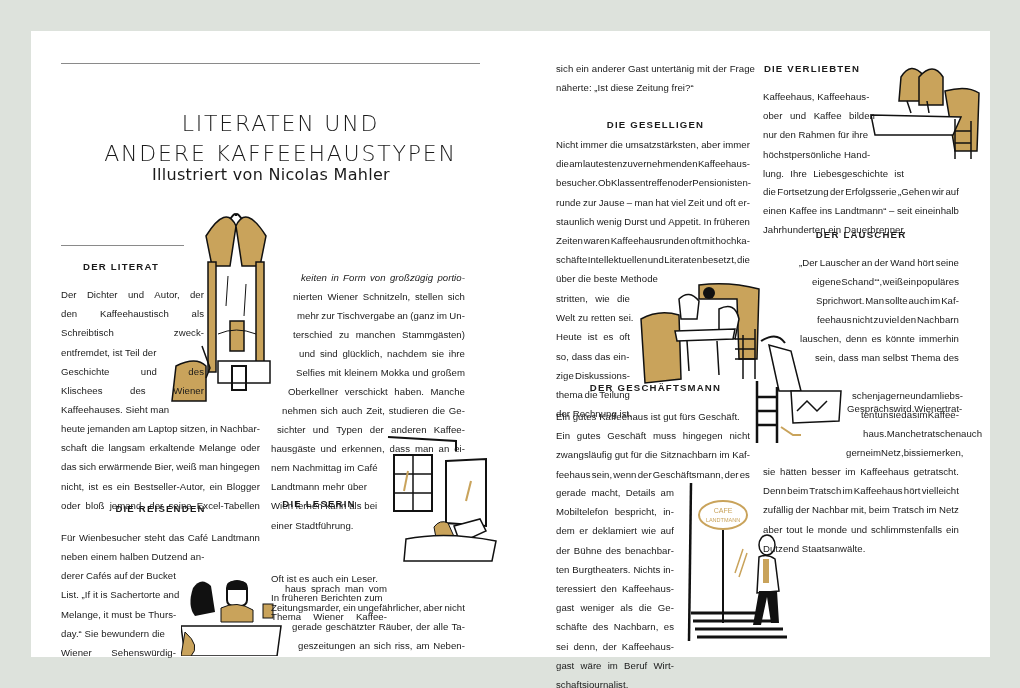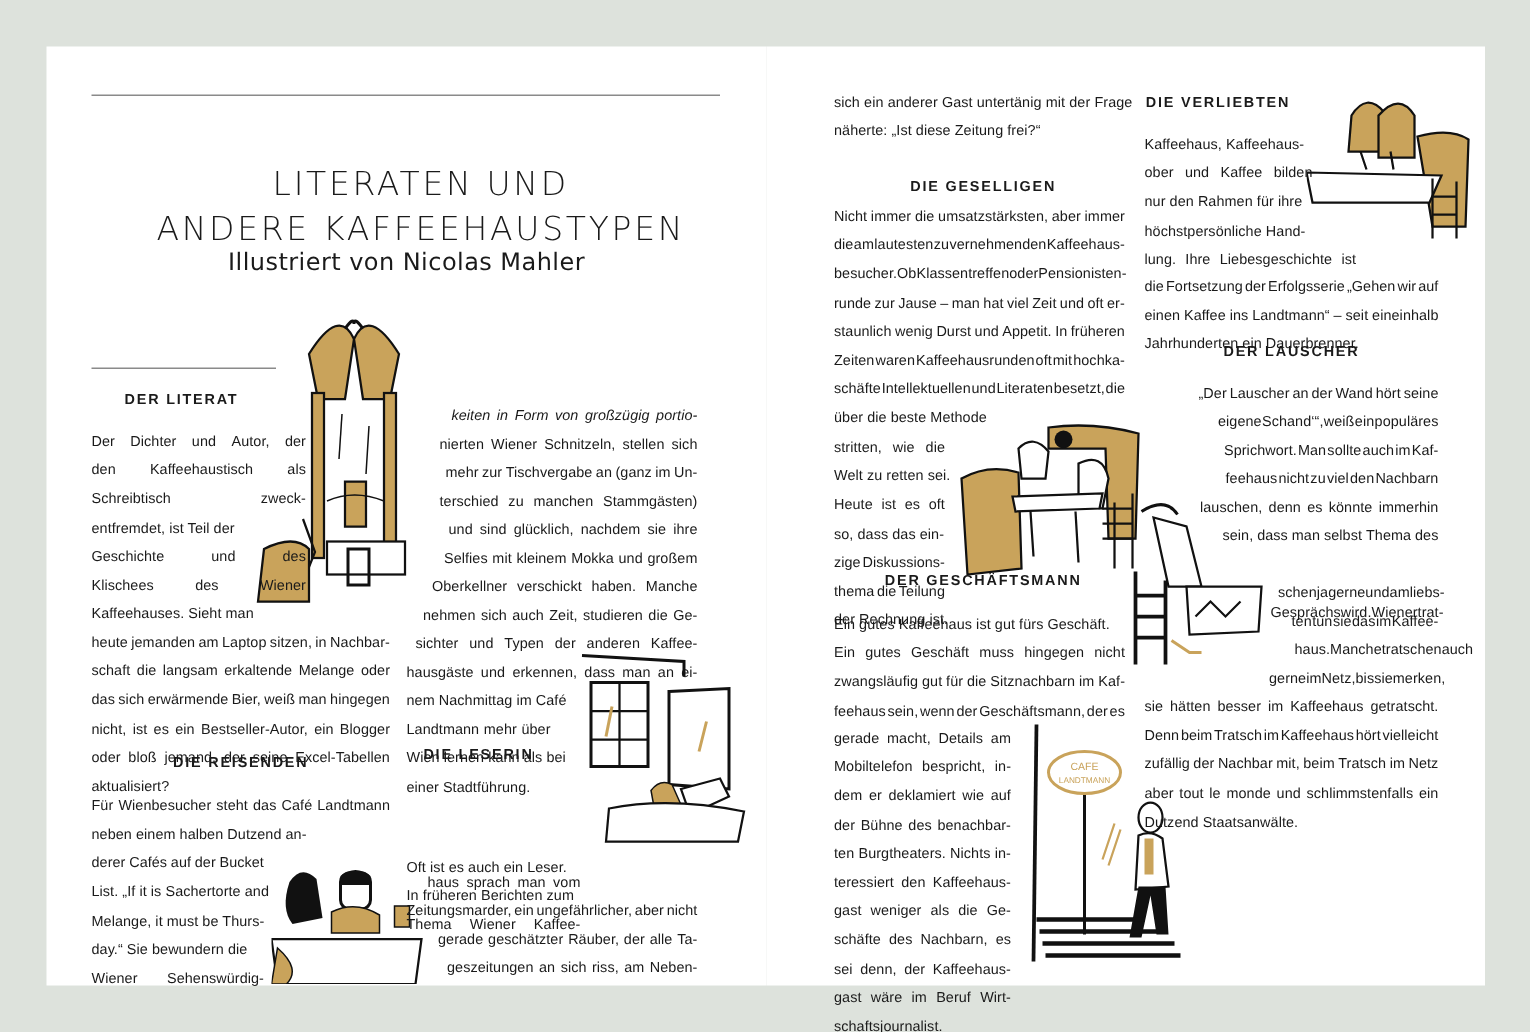--- a/index.html
+++ b/index.html
@@ -115,21 +115,20 @@
         <span>Blogger</span>
       </span>
     <span class="jl">
         <span>oder</span>
         <span>bloß</span>
         <span>jemand,</span>
         <span>der</span>
         <span>seine</span>
         <span>Excel-Tabellen</span>
       </span>
-    <span class="line">aktualisiert?</span>
   </div>
 
   <div class="abs h" style="left:30px; top:472px; width:199px;">DIE REISENDEN</div>
   <div class="abs txt" style="left:30px; top:497px; width:199px;">
     <span class="jl">
         <span>Für</span>
         <span>Wienbesucher</span>
         <span>steht</span>
         <span>das</span>
         <span>Café</span>

